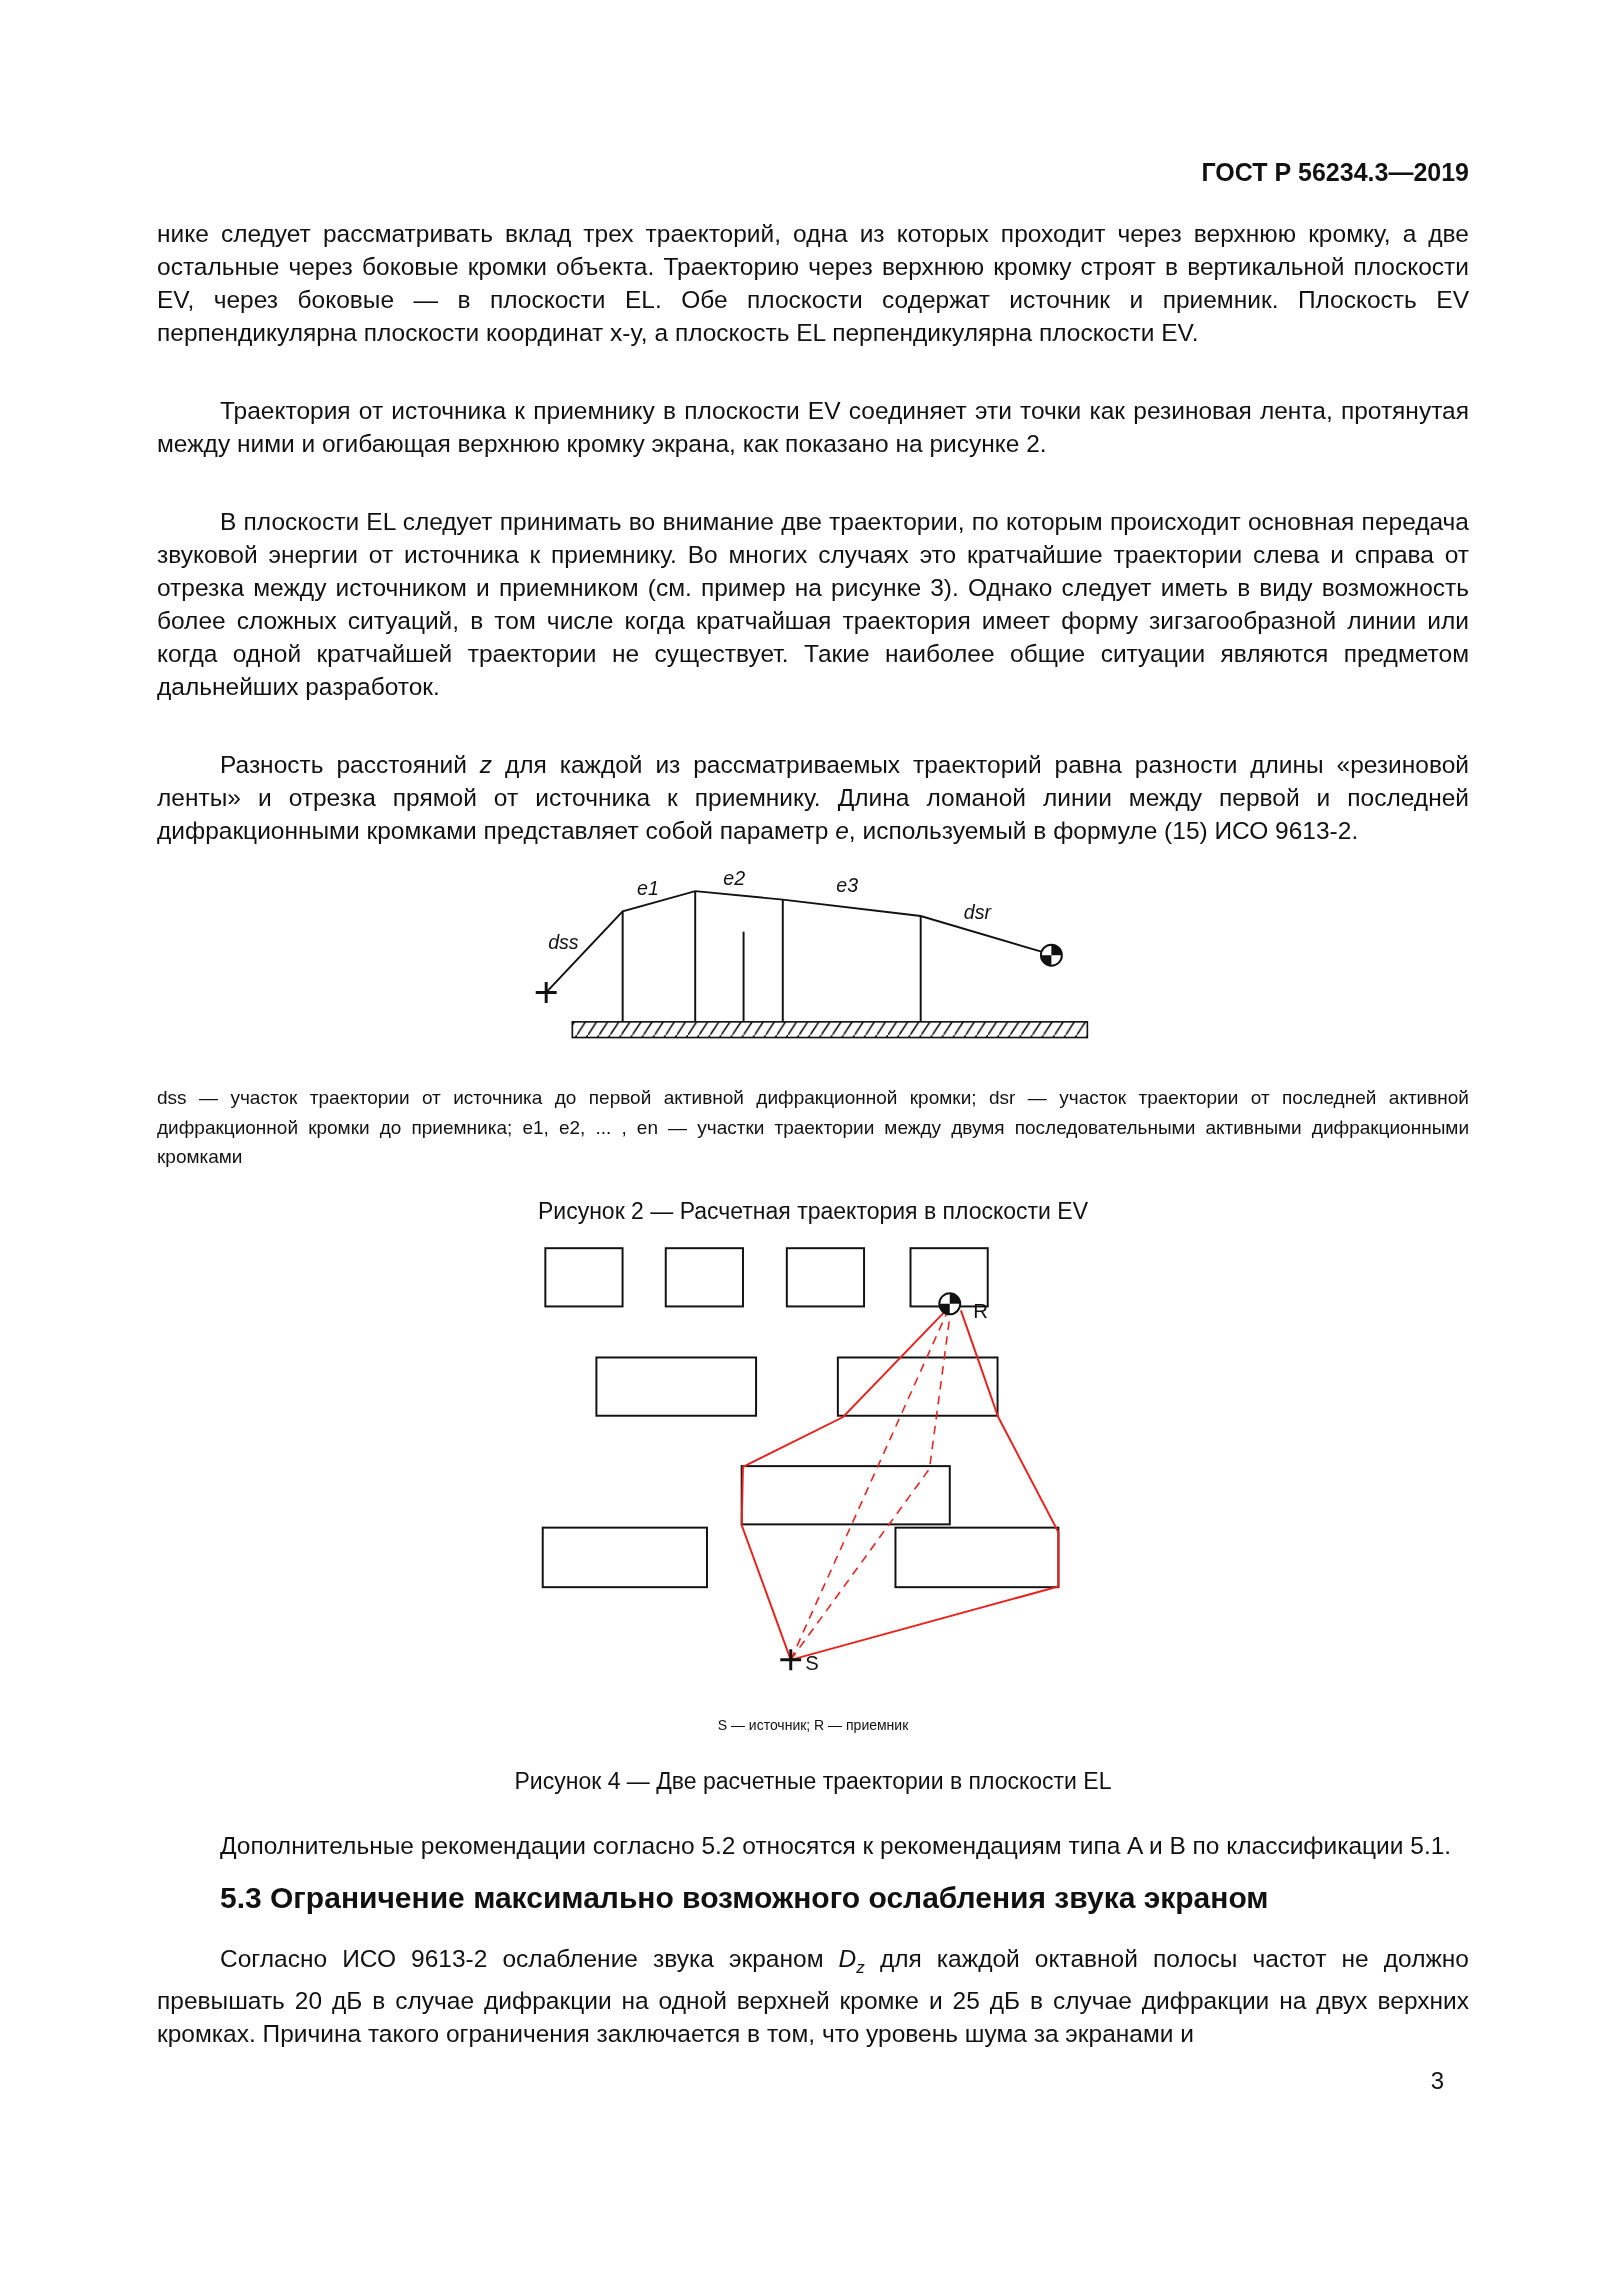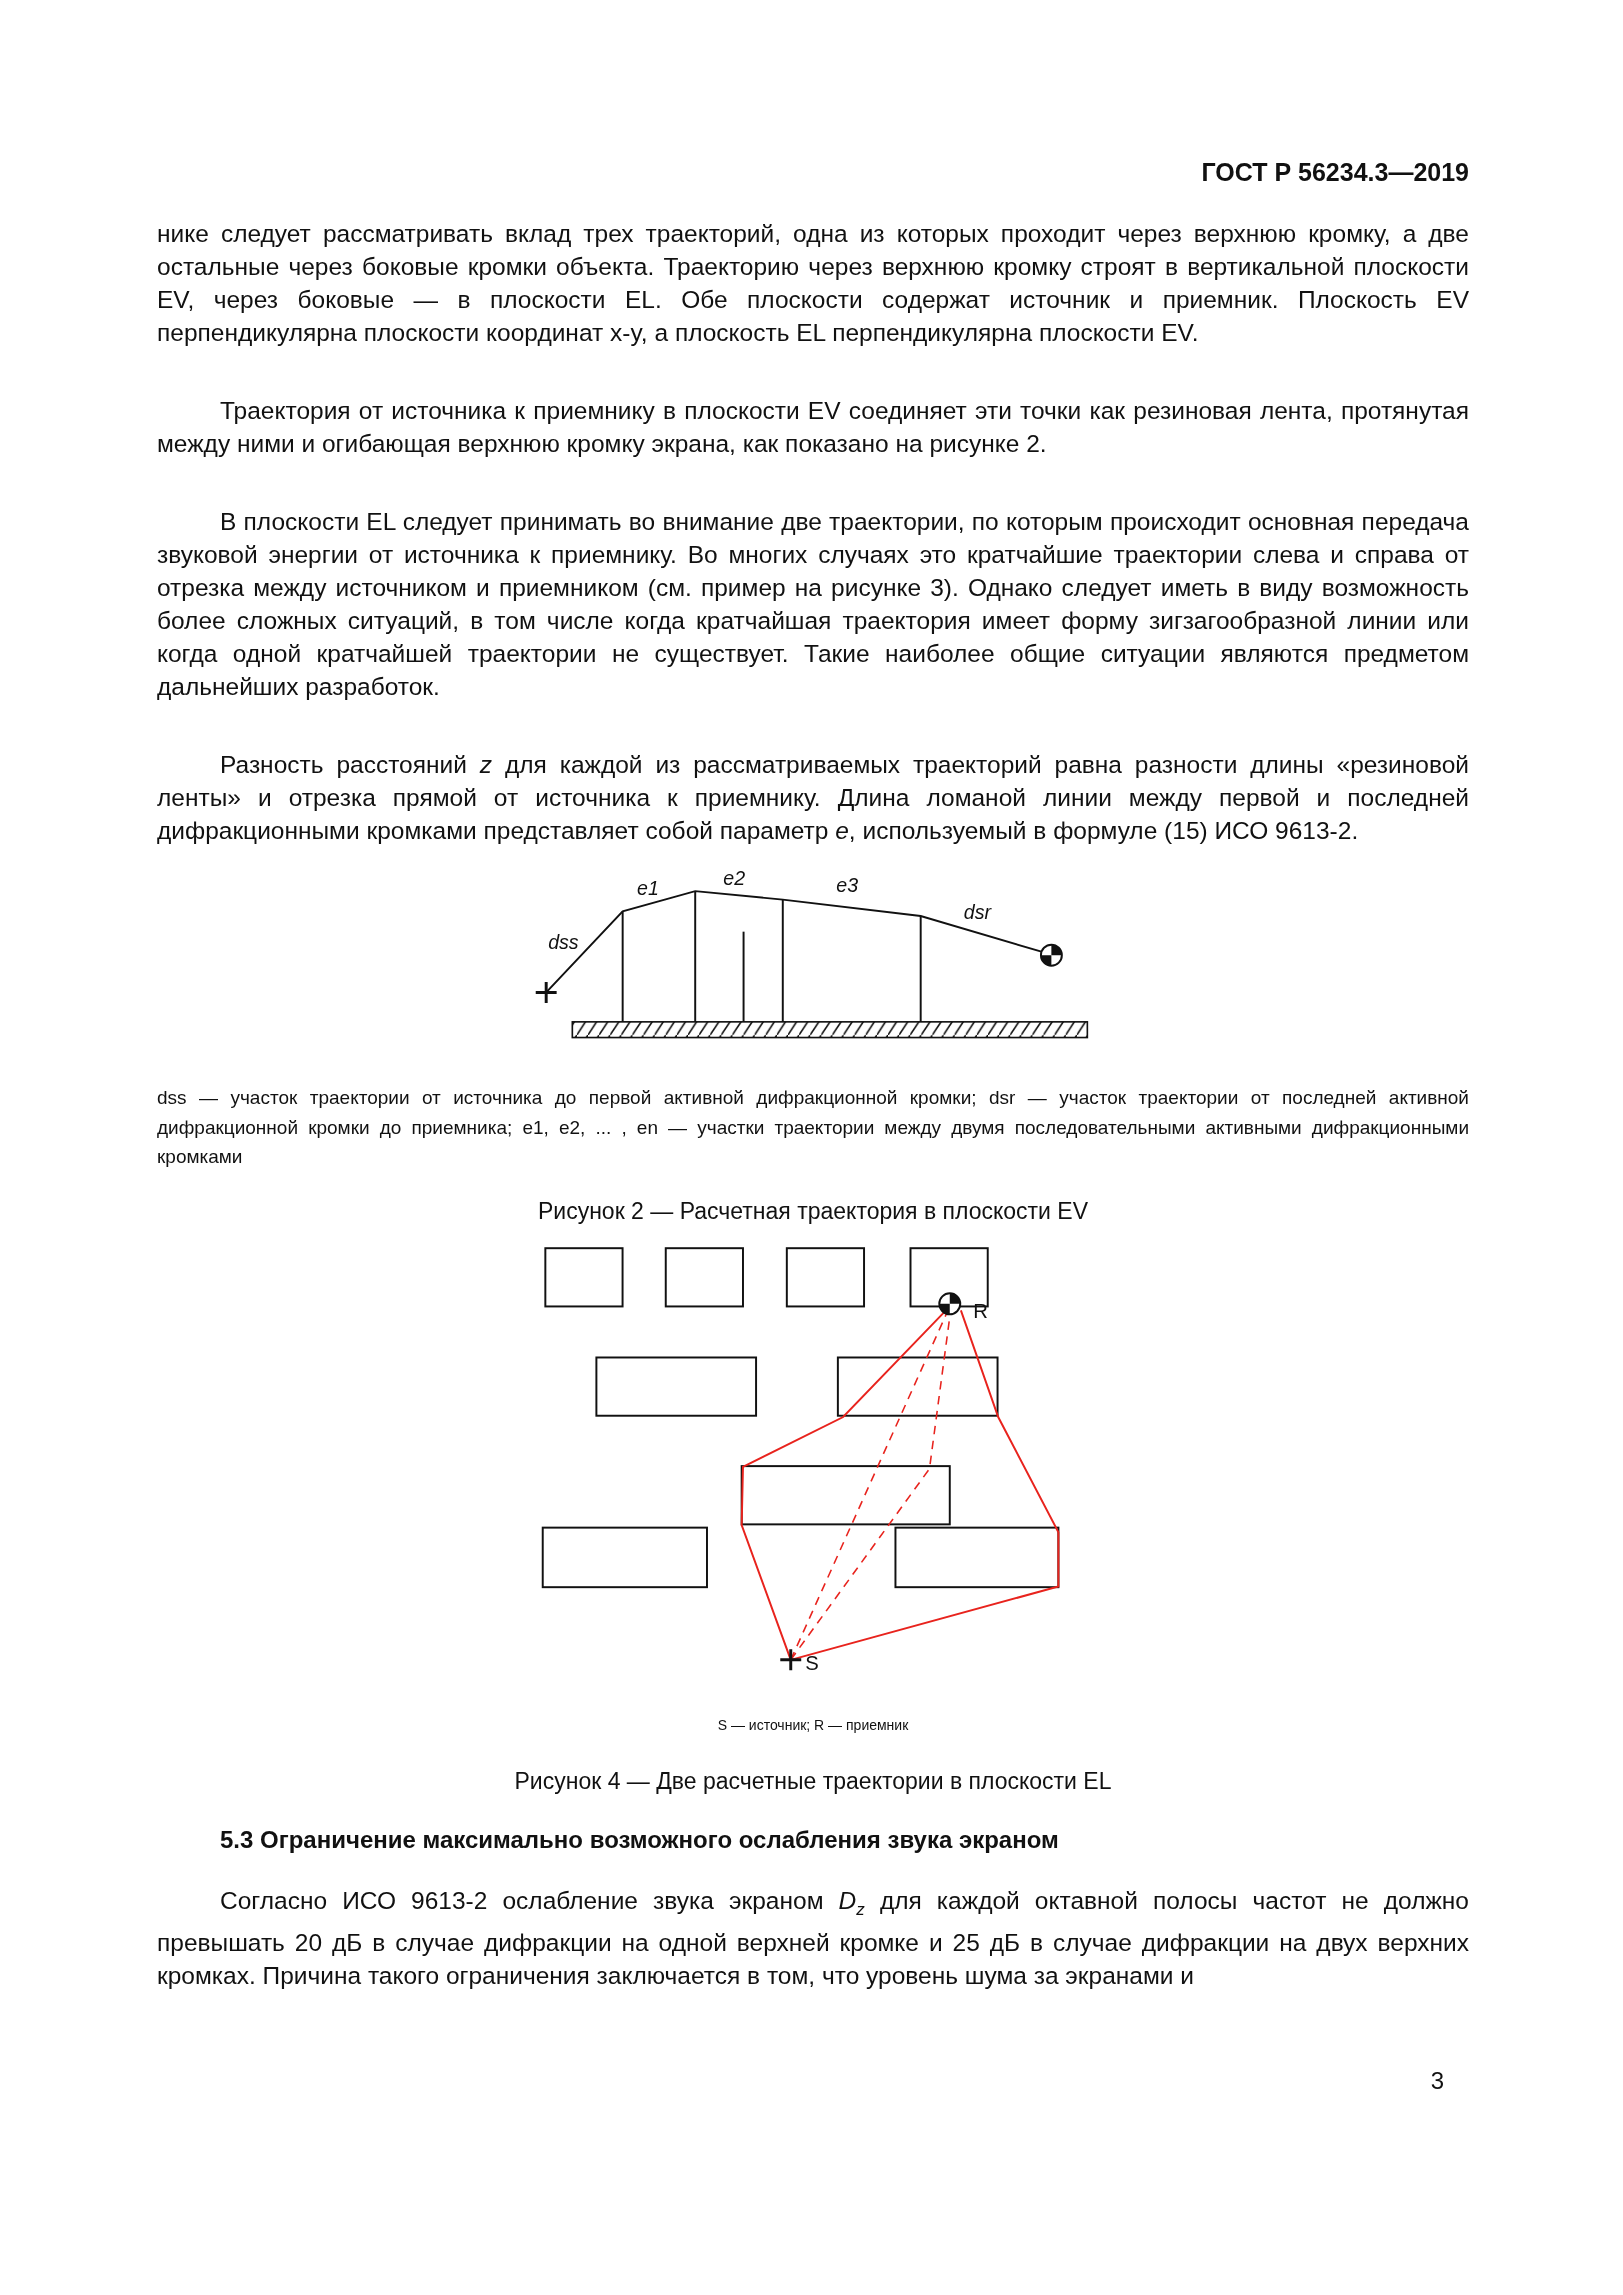--- a/index.html
+++ b/index.html
@@ -51,22 +51,22 @@
     text-align: center;
   }
   .fig-title {
     margin-top: 26px;
     font-size: 23px;
     text-align: center;
   }
   .fig-title-3 { margin-top: 27.5px; }
   p.p6 { margin-top: 34px; }
   .section-heading {
-    margin-top: 28px;
-    font-size: 24px;
+    margin-top: 19px;
+    font-size: 30px;
     line-height: 33px;
     font-weight: bold;
     text-indent: 63px;
     text-align: left;
   }
   p.p7 { margin-top: 27.5px; }
   .page-number {
     position: absolute;
     top: 2067px;
     right: 178px;
@@ -166,20 +166,21 @@
         <text class="svg-label-upright" x="665" y="118">R</text>
 
         <path class="marker-stroke" d="M 370 640 H 402 M 386 624 V 656"></path>
         <text class="svg-label-upright" x="408" y="656">S</text>
       </svg>
     </div>
 
     <p class="fig-caption-center">S — источник; R — приемник</p>
     <p class="fig-title fig-title-3">Рисунок 4 — Две расчетные траектории в плоскости EL</p>
 
+    <p class="body indent p6">Дополнительные рекомендации согласно 5.2 относятся к рекомендациям типа A и B по классификации 5.1.</p>
 
     <div class="section-heading">5.3 Ограничение максимально возможного ослабления звука экраном</div>
 
     <p class="body indent p7"><span>Согласно ИСО 9613-2 ослабление звука экраном </span><span class="var">D</span><sub class="var-sub">z</sub><span> для каждой октавной полосы частот не должно превышать 20 дБ в случае дифракции на одной верхней кромке и 25 дБ в случае дифракции на двух верхних кромках. Причина такого ограничения заключается в том, что уровень шума за экранами и</span></p>
 
   </div>
 
   <div class="page-number">3</div>
 </div>
 

